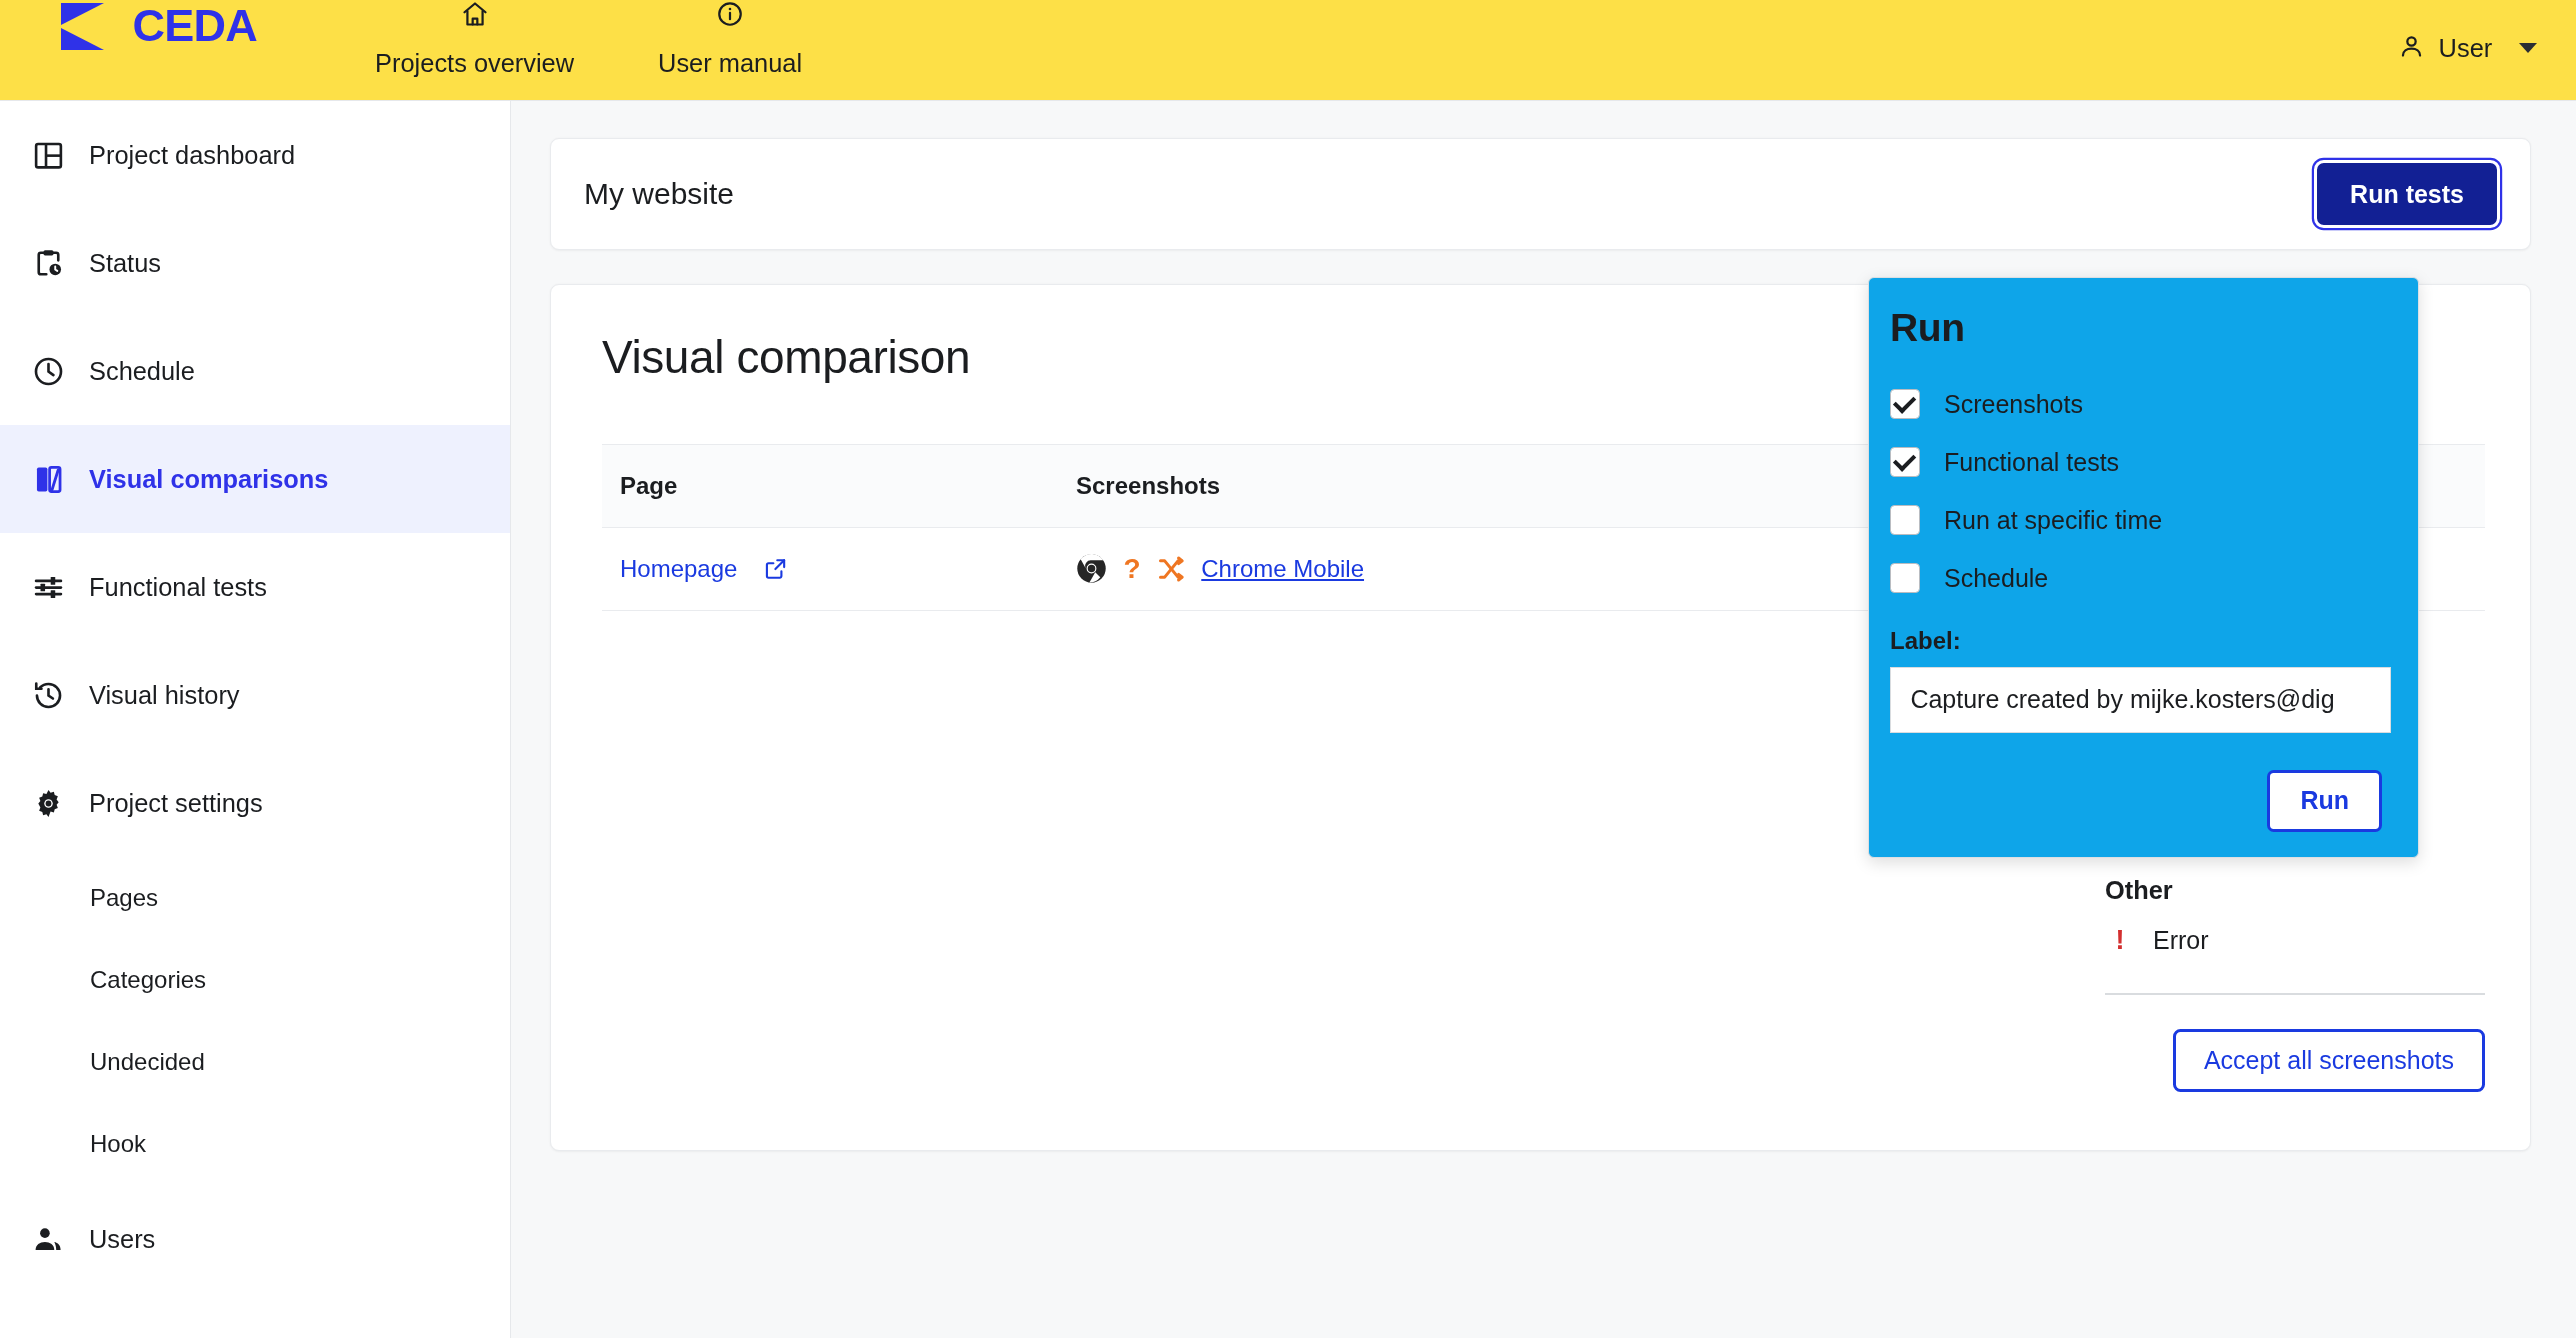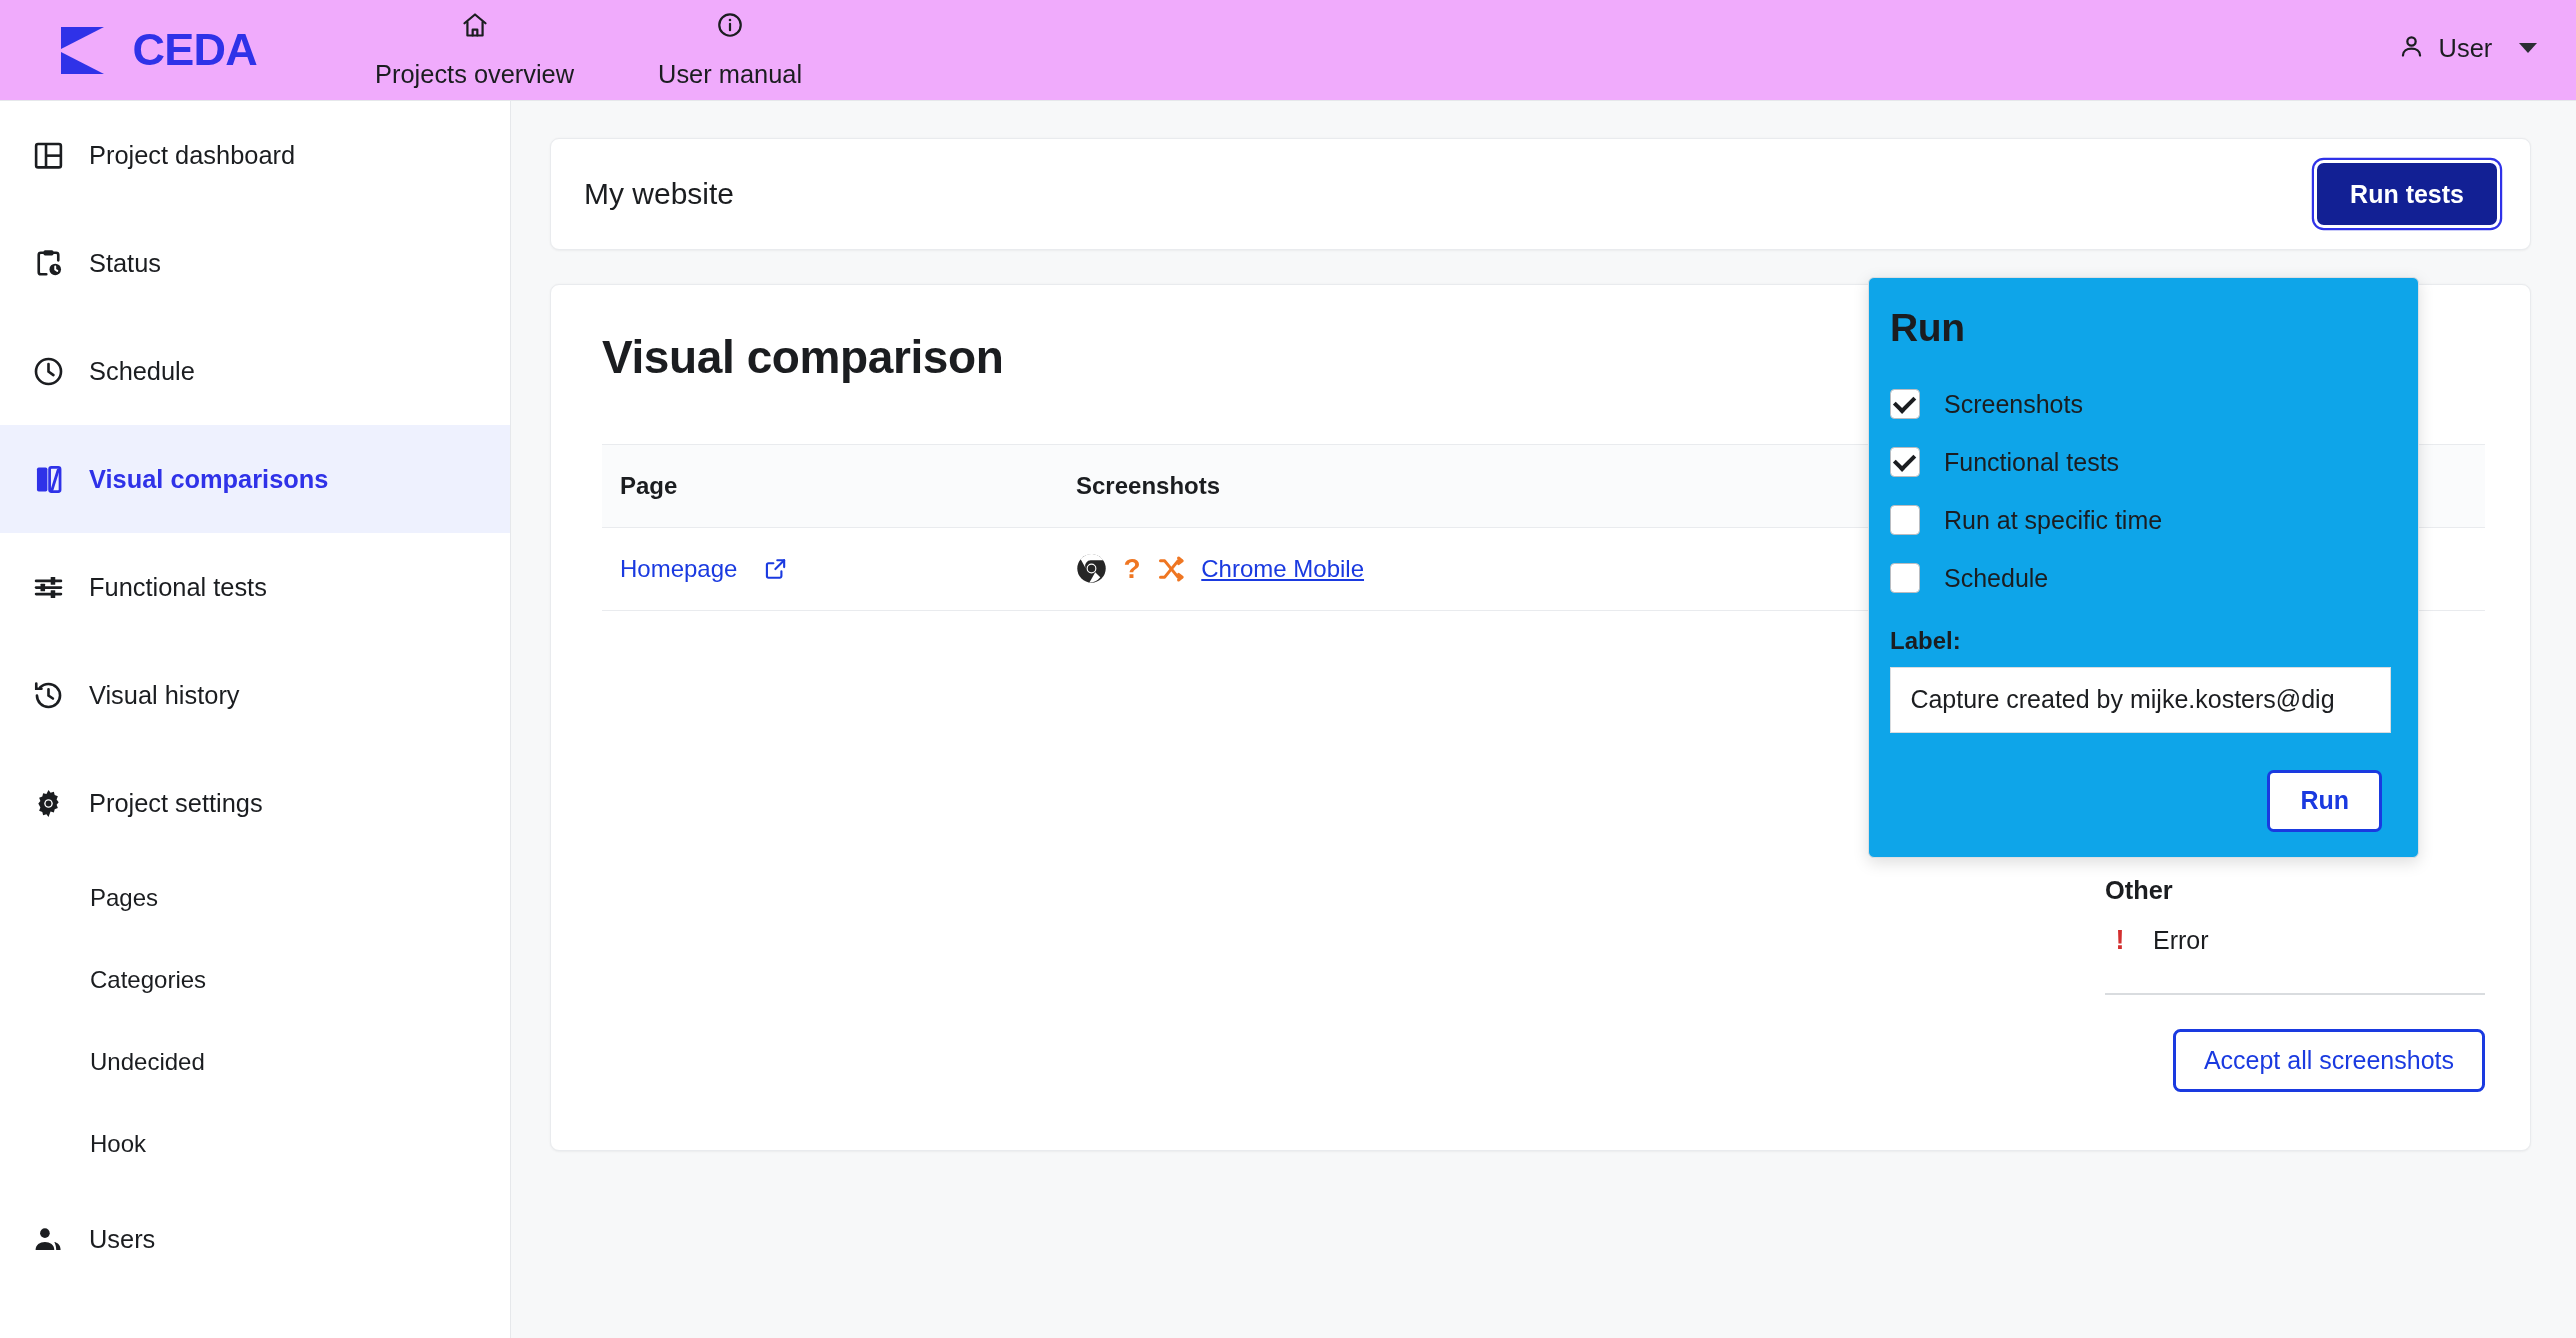--- a/index.html
+++ b/index.html
@@ -7,23 +7,23 @@
     width: 2576px; height: 1339px;
     font-family: "Liberation Sans", sans-serif;
     background: #f7f8f9;
     overflow: hidden;
   }
 
   
   .topbar {
     position: absolute; top: 0; left: 0;
     width: 2576px; height: 101px;
-    background: #f0abfc;
+    background: #fde047;
     border-bottom: 1.5px solid #e6e8eb;
-    display: flex; align-items: center;
+    display: flex; align-items: flex-start;
   }
   .brand { display: flex; align-items: center; margin-left: 61px; }
   .brand-mark { width: 52px; height: 49px; position: relative; }
   .brand-mark .tri {
     position: absolute; width: 0; height: 0;
   }
   .brand-mark .tri-top {
     left: 0; top: 1.5px;
     border-top: 0 solid transparent;
     border-left: 43px solid #2f32e8;
@@ -110,21 +110,21 @@
     box-shadow: 0 0 0 5.2px #2f32e8;
     position: relative; z-index: 5;
   }
 
   .panel {
     margin-top: 34px;
     min-height: 867px;
     padding: 45px 45px 0 51px;
     position: relative;
   }
-  .panel-h1 { font-size: 46px; font-weight: 700; color: #1b1d20; letter-spacing: -0.4px; }
+  .panel-h1 { font-size: 46px; font-weight: 400; color: #1b1d20; letter-spacing: -0.4px; }
 
   table.vc { width: 100%; border-collapse: collapse; margin-top: 60px; }
   table.vc thead th {
     text-align: left; font-size: 24px; font-weight: 700; color: #1b1d20;
     padding: 27px 0 27px 18px;
     background: #fafbfc;
     border-top: 0.7px solid #e9ebee;
     border-bottom: 0.7px solid #e9ebee;
   }
   table.vc tbody td {

